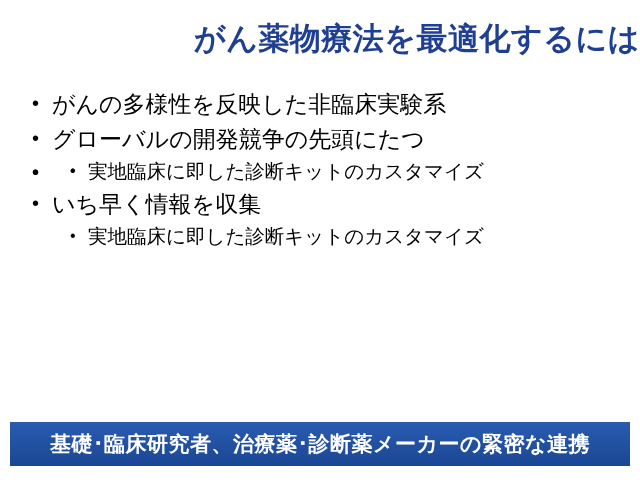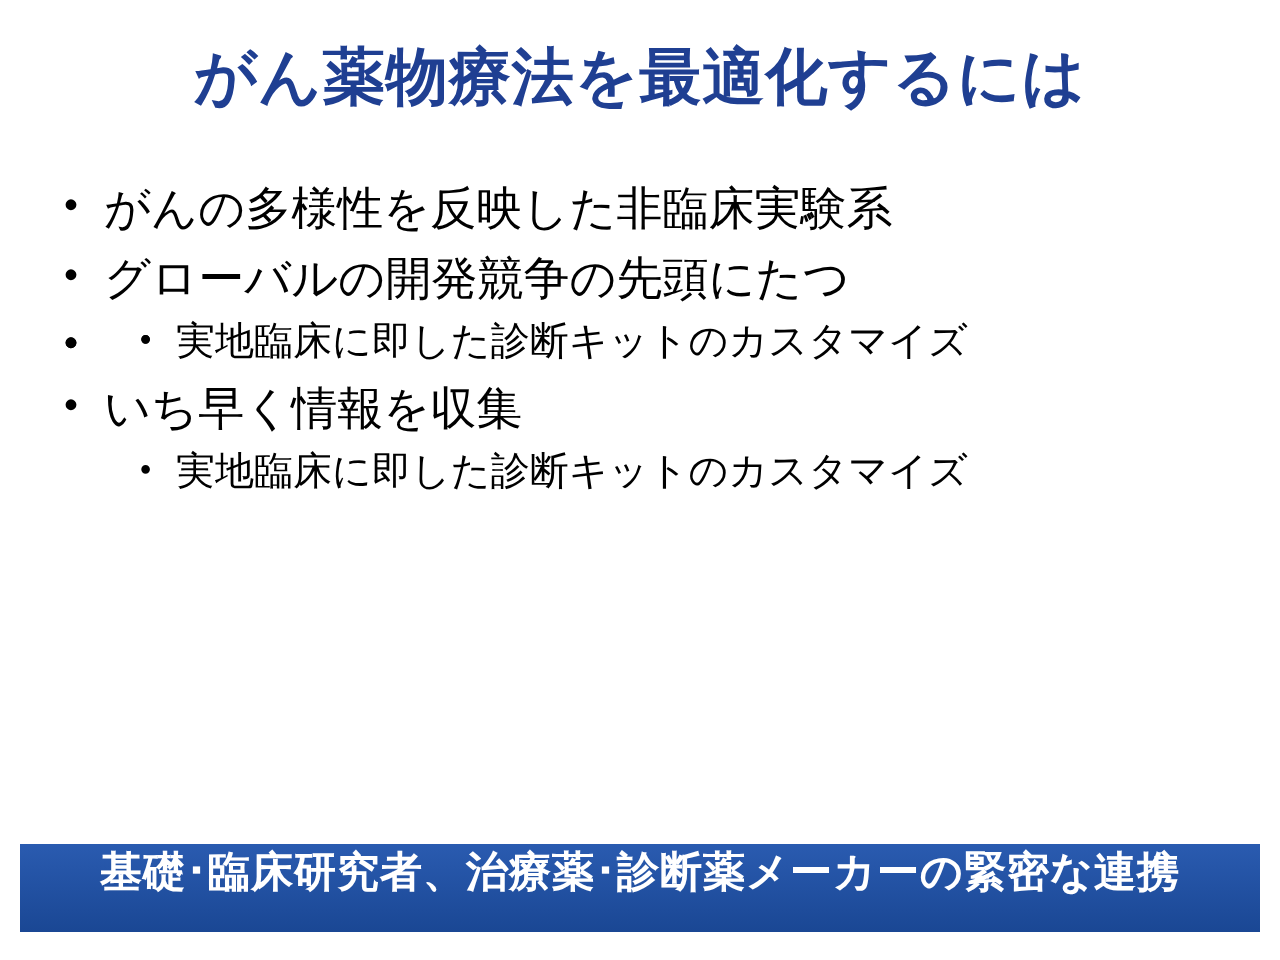--- a/index.html
+++ b/index.html
@@ -18,21 +18,21 @@
     width: 640px;
     height: 480px;
     background: #ffffff;
     box-sizing: border-box;
   }
   .slide-title {
     position: absolute;
     top: 22px;
     left: 0;
     width: 640px;
-    text-align: center;
+    text-align: right;
     color: #1f3f92;
     font-size: 31px;
     font-weight: bold;
     letter-spacing: 0.5px;
     line-height: 1.1;
   }
   .content {
     position: absolute;
     top: 88px;
     left: 28px;
@@ -72,20 +72,21 @@
   }
   .footer-band {
     position: absolute;
     left: 10px;
     bottom: 14px;
     width: 620px;
     height: 44px;
     background: #1f4fa0;
     background: linear-gradient(180deg, #2a5bb0 0%, #1a4794 100%);
     display: flex;
+    align-items: center;
     justify-content: center;
   }
   .footer-text {
     color: #ffffff;
     font-size: 21px;
     font-weight: bold;
     letter-spacing: 0.5px;
     white-space: nowrap;
   }
 </style>

